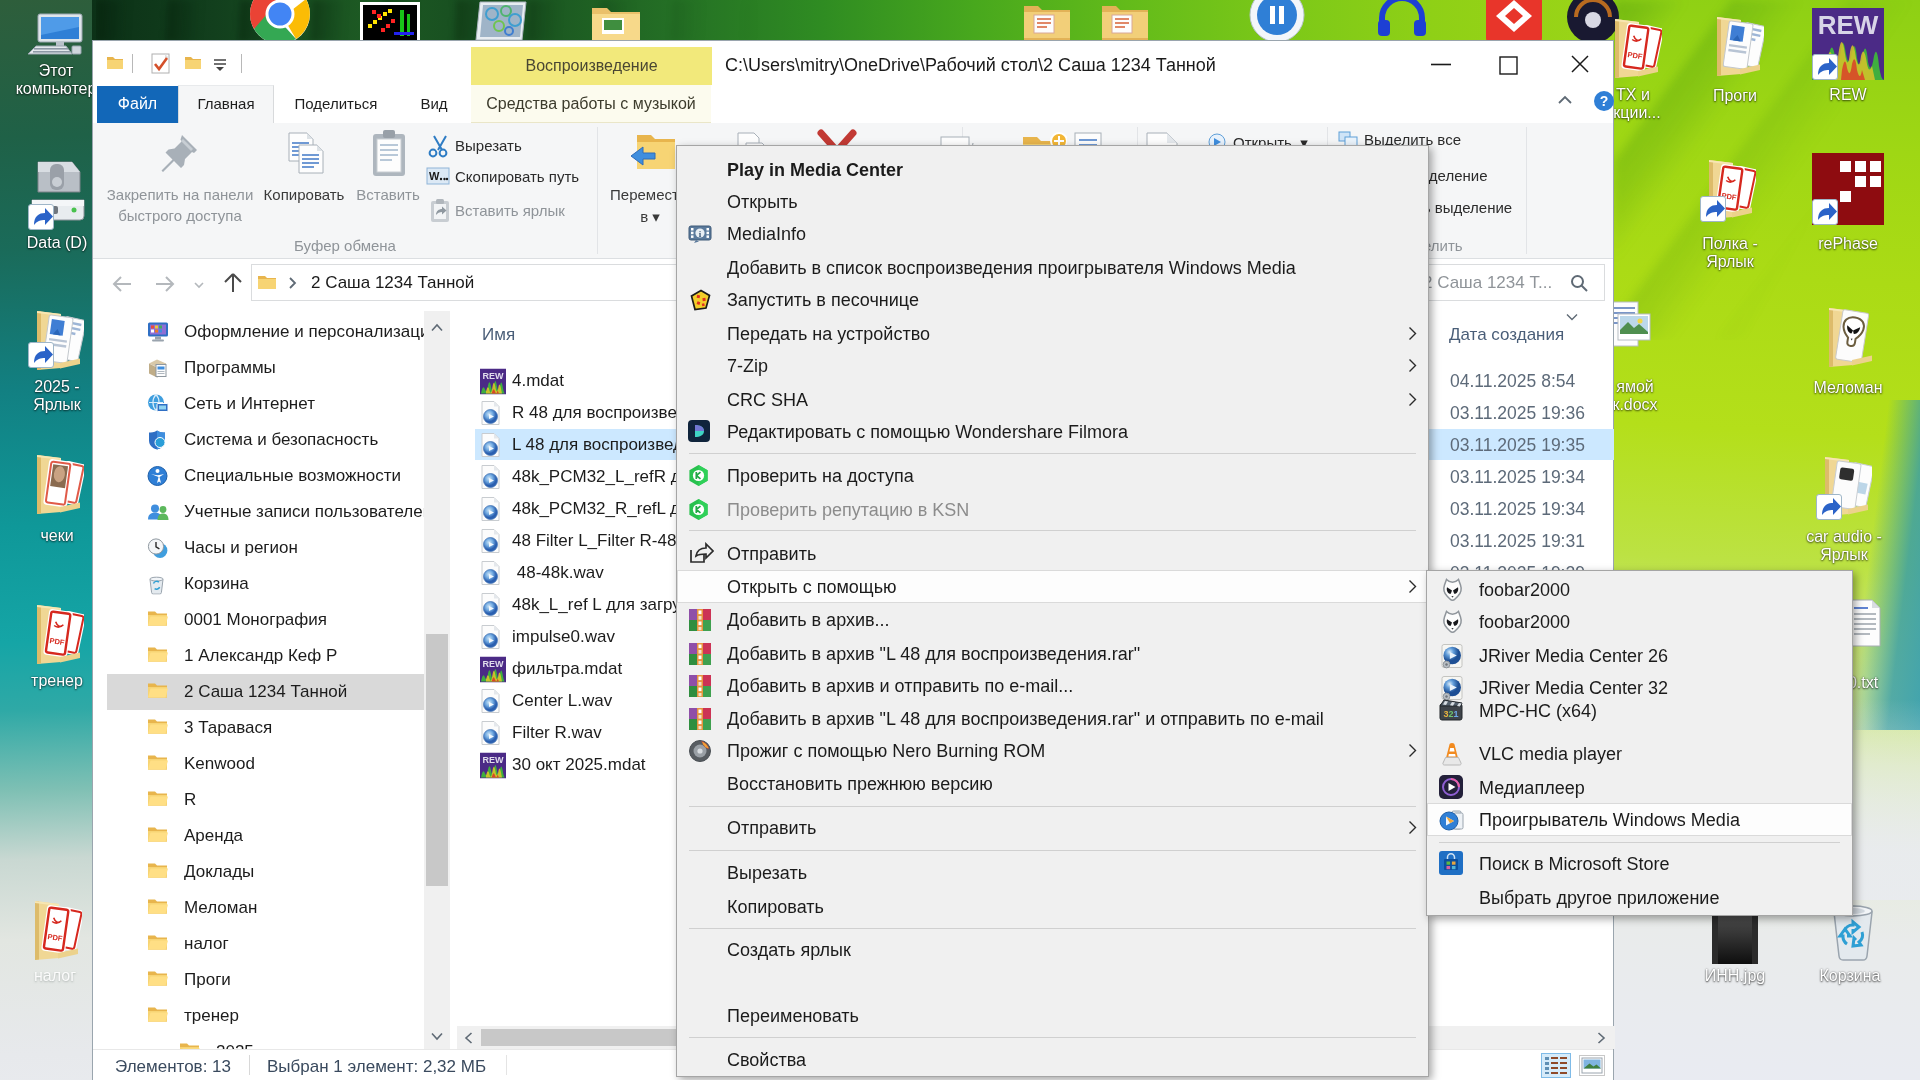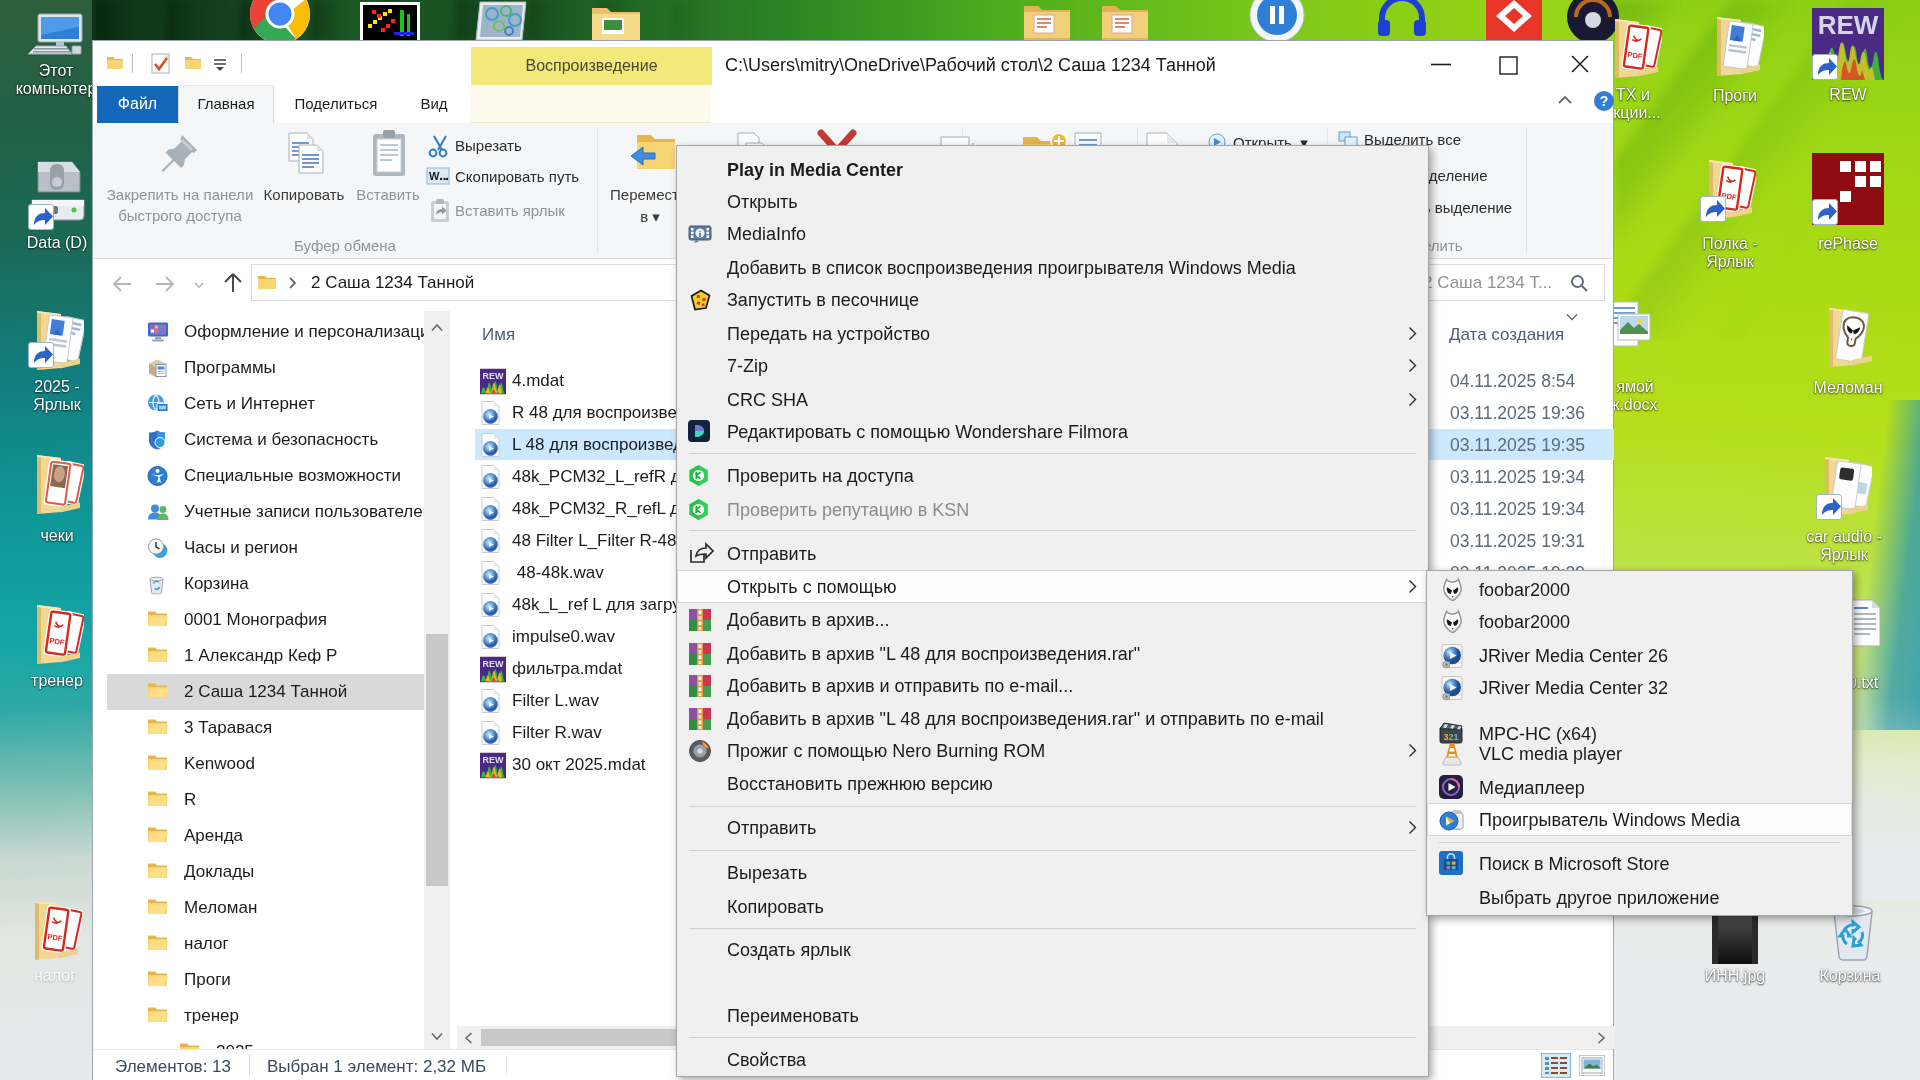--- a/index.html
+++ b/index.html
@@ -482,20 +482,21 @@
 <div class="a" style="left:120px;top:18px">
       <svg width="14" height="12" viewBox="0 0 14 12">
         <path d="M1 1 h12 M1 5 h12" stroke="#444" stroke-width="1.6"></path>
         <path d="M3 8 l4 4 4-4 z" fill="#444"></path>
       </svg>
     </div>
 <div class="a" style="left:148px;top:13px;width:1px;height:19px;background:#b8b8b8"></div>
 <div class="a" style="left:378px;top:6px;width:241px;height:38px;background:#f2e97b"></div>
 <div class="a" style="left:378px;top:6px;width:241px;height:38px;font-size:16px;color:#4a4733;text-align:center;line-height:38px">Воспроизведение</div>
 <div class="a" style="left:378px;top:44px;width:240px;height:38px;background:#fcfbee;border-bottom:1px solid #eae6c8"></div>
+<div class="a" style="left:378px;top:44px;width:240px;height:37px;font-size:16px;color:#3c3b2c;text-align:center;line-height:37px">Средства работы с музыкой</div>
 <div class="a" style="left:632px;top:14px;font-size:18px;color:#1a1a1a;white-space:nowrap">C:\Users\mitry\OneDrive\Рабочий стол\2 Саша 1234 Танной</div>
 <div class="a" style="left:1338px;top:22px">
       <svg width="20" height="3" viewBox="0 0 20 3">
         <rect width="20" height="1.6" y="0.7" fill="#1a1a1a"></rect>
       </svg>
     </div>
 <div class="a" style="left:1406px;top:15px">
       <svg width="19" height="19" viewBox="0 0 19 19">
         <rect x="1" y="1" width="17" height="17" fill="none" stroke="#1a1a1a" stroke-width="1.4"></rect>
       </svg>
@@ -1159,21 +1160,21 @@
               <stop offset="0" stop-color="#cfe6f8"></stop>
               <stop offset=".55" stop-color="#6fa8e0"></stop>
               <stop offset="1" stop-color="#2a5fb0"></stop>
             </radialGradient>
           </defs>
           <circle cx="10.5" cy="16" r="7" fill="url(#wg)"></circle>
           <circle cx="10.5" cy="16" r="7" fill="none" stroke="#4a7ab8" stroke-width=".8"></circle>
           <path d="M9 13.5 l5 2.5 -5 2.5 z" fill="#f2f8fd"></path>
         </svg>
       </div>
-      <span>Filter L.wav</span>
+      <span>Center L.wav</span>
     </div>
 <div class="frow" style="left:364px;top:676px;width:960px">
       <div class="ic">
         <svg width="21" height="25" viewBox="0 0 21 25">
           <path d="M2 1 h12 l5 5 v18 h-17 z" fill="#fcfcfc" stroke="#c8ccd0"></path>
           <path d="M14 1 l5 5 h-5 z" fill="#e4e8ec"></path>
           <defs>
             <radialGradient id="wg" cx=".4" cy=".35">
               <stop offset="0" stop-color="#cfe6f8"></stop>
               <stop offset=".55" stop-color="#6fa8e0"></stop>
@@ -1542,21 +1543,21 @@
             </radialGradient>
           </defs>
           <circle cx="13.2" cy="12.5" r="8.8" fill="url(#jr)"></circle>
           <path d="M10.8 9 l7 3.5 -7 3.5 z" fill="#eaf2fa"></path>
           <circle cx="7.5" cy="21.5" r="3.4" fill="#b8bec4" stroke="#8f959b"></circle>
           <circle cx="7.5" cy="21.5" r="1.2" fill="#70767c"></circle>
         </svg>
       </div>
       <span>JRiver Media Center 32</span>
     </div>
-<div class="smi" style="top:146px;text-align:center;">
+<div class="smi" style="top:123px;text-align:center;">
       <div class="ic">
         <svg width="24" height="24" viewBox="0 0 24 24">
           <rect x="1" y="6" width="22" height="16" rx="2" fill="#3f444a" stroke="#23272b"></rect>
           <path d="M1 8 l4-6 18 3 -1 3 z" fill="#55616d" stroke="#23272b"></path>
           <g fill="#d8dde2">
             <path d="M6 3 l3 .5 -2 3.5 -3-.5z"></path>
             <path d="M13 4 l3 .5 -2 3.3 -3-.5z"></path>
             <path d="M20 5 l2.6 .4 -1.8 3 -2.8-.4z"></path>
           </g>
           <text x="12" y="19" font-size="9" font-weight="bold" fill="#f2f2f2" text-anchor="middle" font-family="Liberation Sans"><tspan fill="#e8b43f">3</tspan><tspan fill="#6fc46f">2</tspan><tspan fill="#6fa8e8">1</tspan></text>

